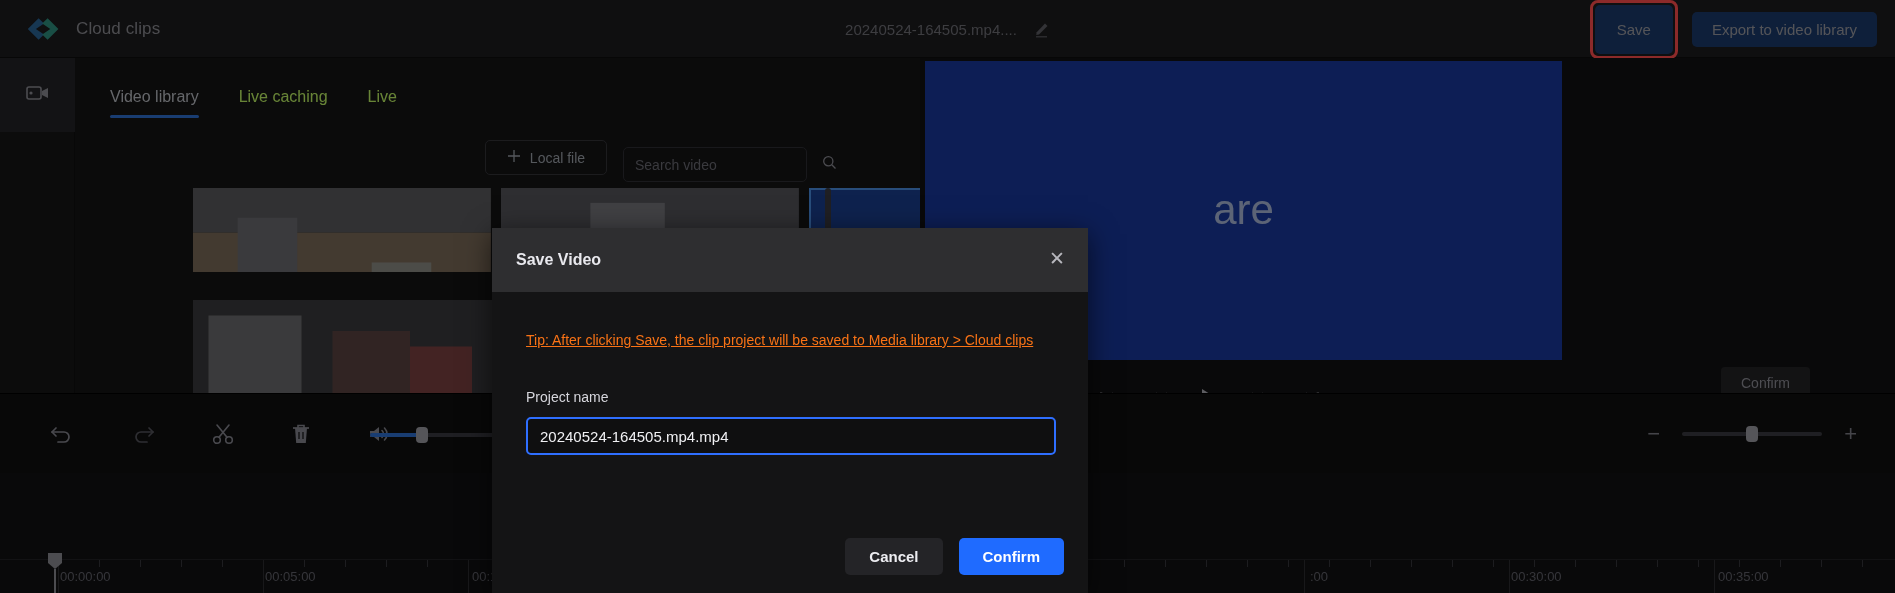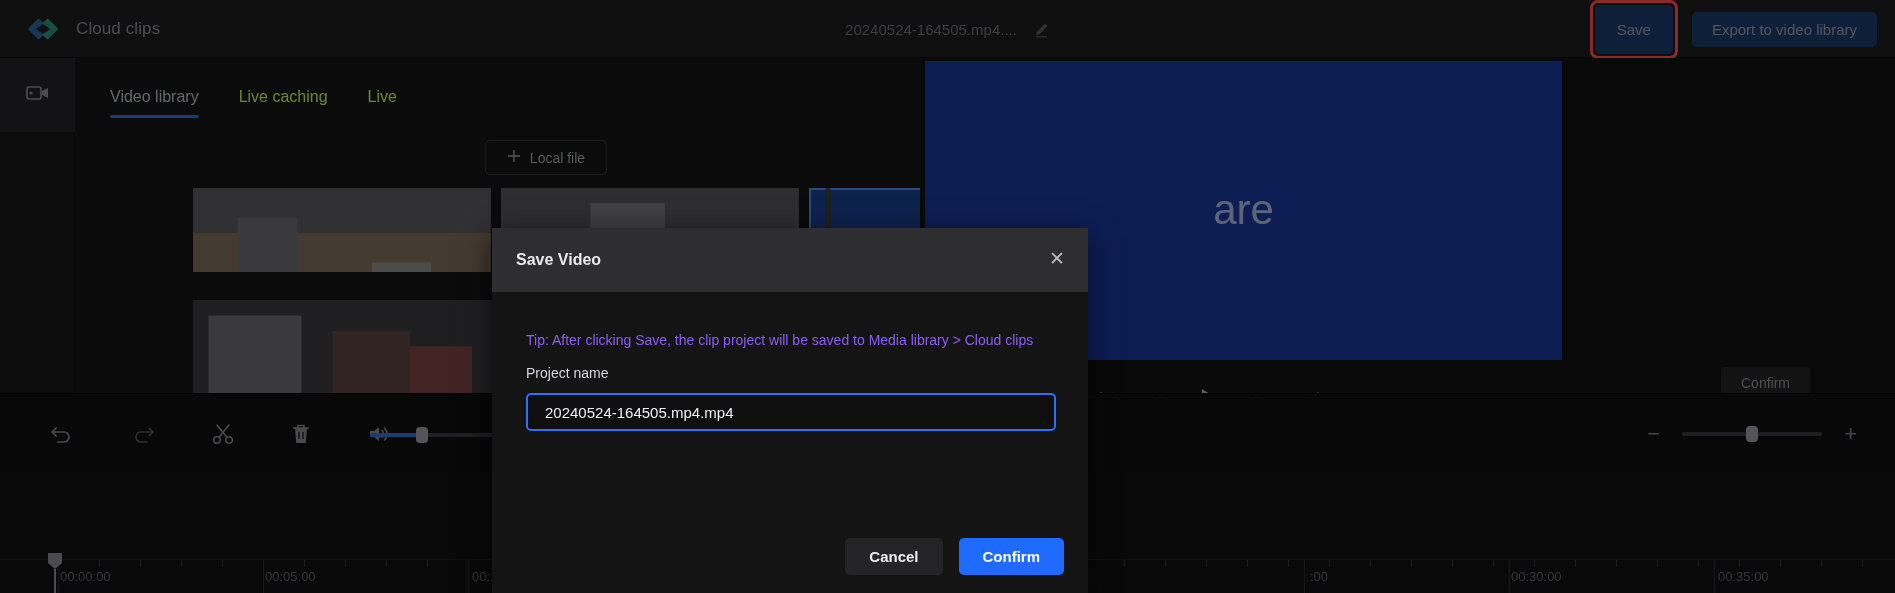--- a/index.html
+++ b/index.html
@@ -251,29 +251,29 @@
     position: relative;
   }
   .modal-title { font-size: 16px; color: #e9e9ee; font-weight: bold; }
   .modal-close {
     position: absolute; right: 20px; top: 20px;
     width: 22px; height: 22px; cursor: pointer;
     color: #b7b7bd; font-size: 19px; line-height: 22px; text-align: center;
   }
   .modal-body { padding: 40px 34px 0 34px; }
   .tip {
-    color: #8b5cf6; font-size: 14px; margin-bottom: 17px;
+    color: #f97316; font-size: 14px; margin-bottom: 41px; text-decoration: underline;
   }
   .field-label { color: #d6d6dc; font-size: 14px; margin-bottom: 12px; }
   .proj-input {
     width: 530px; height: 38px;
     background: #0f0f10;
     border: 2px solid #2f6fff; border-radius: 5px;
     color: #f0f0f3; font-size: 15px; font-family: inherit;
-    padding: 0 17px; outline: none;
+    padding: 0 12px; outline: none;
   }
   .modal-actions {
     position: absolute; right: 24px; bottom: 18px;
     display: flex; align-items: center; gap: 16px;
   }
   .btn-cancel {
     background: #242427; color: #ededf1; border: none; border-radius: 5px;
     font-size: 15px; font-family: inherit; font-weight: bold;
     padding: 10px 24px; cursor: pointer;
   }
@@ -338,20 +338,29 @@
 
     <button class="local-file-btn">
       <span>
         <svg width="14" height="14" viewBox="0 0 14 14">
           <path d="M7 1 V13 M1 7 H13" stroke="#9ba0a8" stroke-width="1.3"></path>
         </svg>
       </span>
       <span>Local file</span>
     </button>
 
+    <div class="search-box">
+      <input type="text" placeholder="Search video" style="">
+      <span>
+        <svg width="15" height="15" viewBox="0 0 15 15">
+          <circle cx="6.3" cy="6.3" r="4.6" fill="none" stroke="#8a8a92" stroke-width="1.3"></circle>
+          <path d="M9.8 9.8 L13.5 13.5" stroke="#8a8a92" stroke-width="1.3"></path>
+        </svg>
+      </span>
+    </div>
 
     <div class="grid">
       <div class="grid-row">
         <div class="thumb wide">
           <svg class="noise" viewBox="0 0 20 10" preserveAspectRatio="none">
             <rect width="20" height="3" fill="#5a5a5e"></rect>
               <rect y="3" width="20" height="3" fill="#7a6a58"></rect>
             <rect y="6" width="20" height="2" fill="#4a4240"></rect>
               <rect y="8" width="20" height="2" fill="#2d4a32"></rect>
             <rect x="3" y="2" width="4" height="4" fill="#6b6b6f"></rect>

